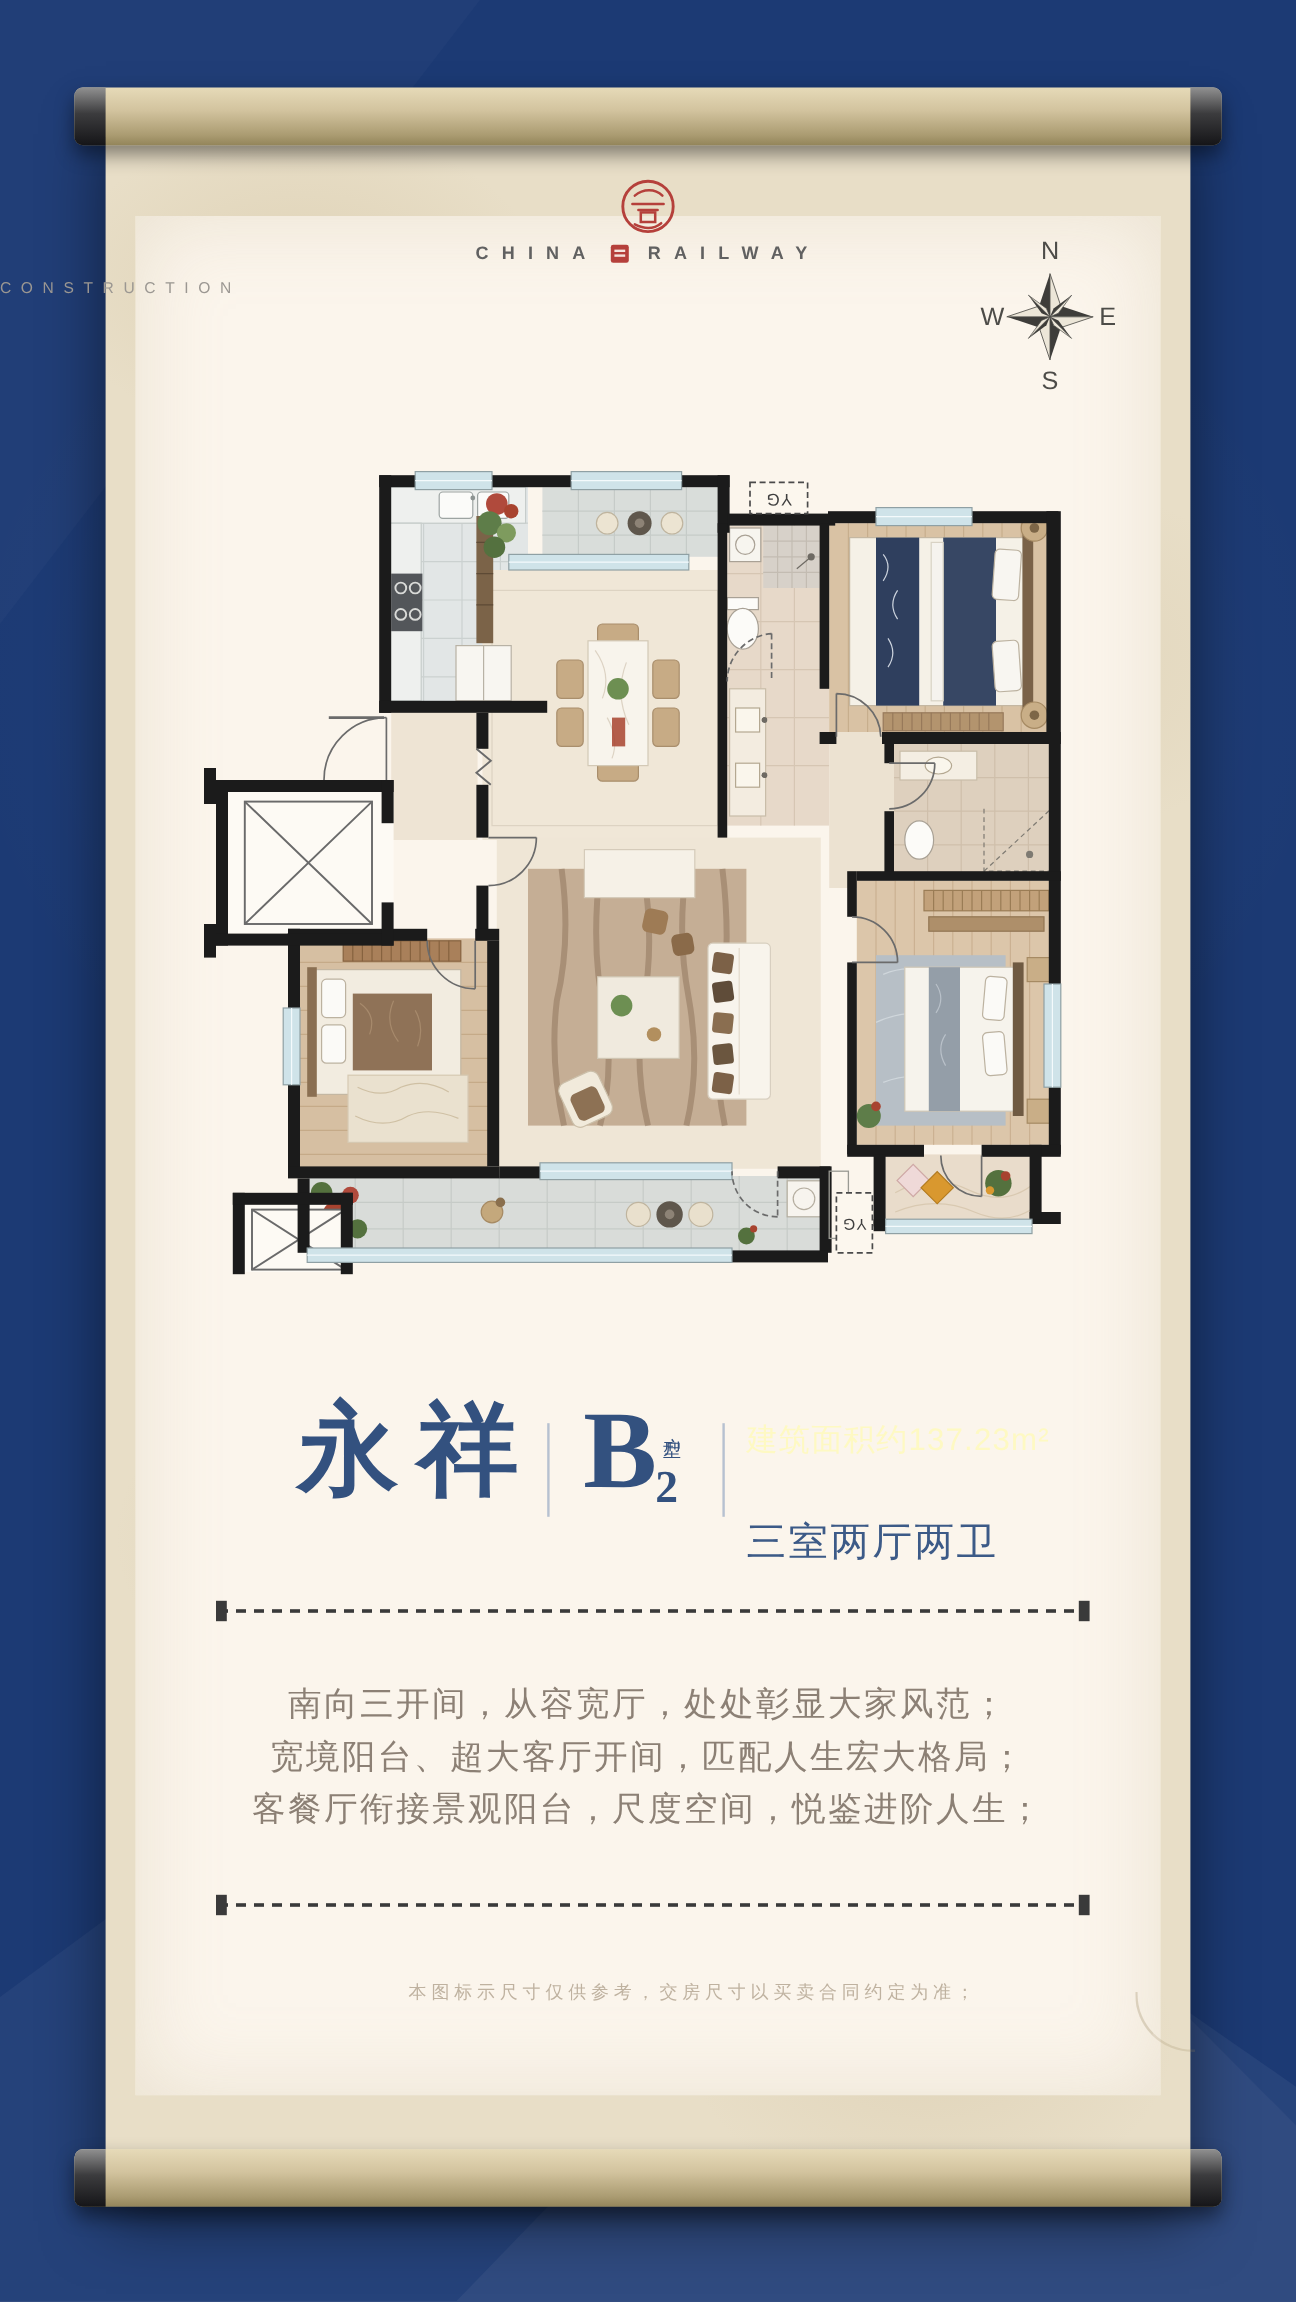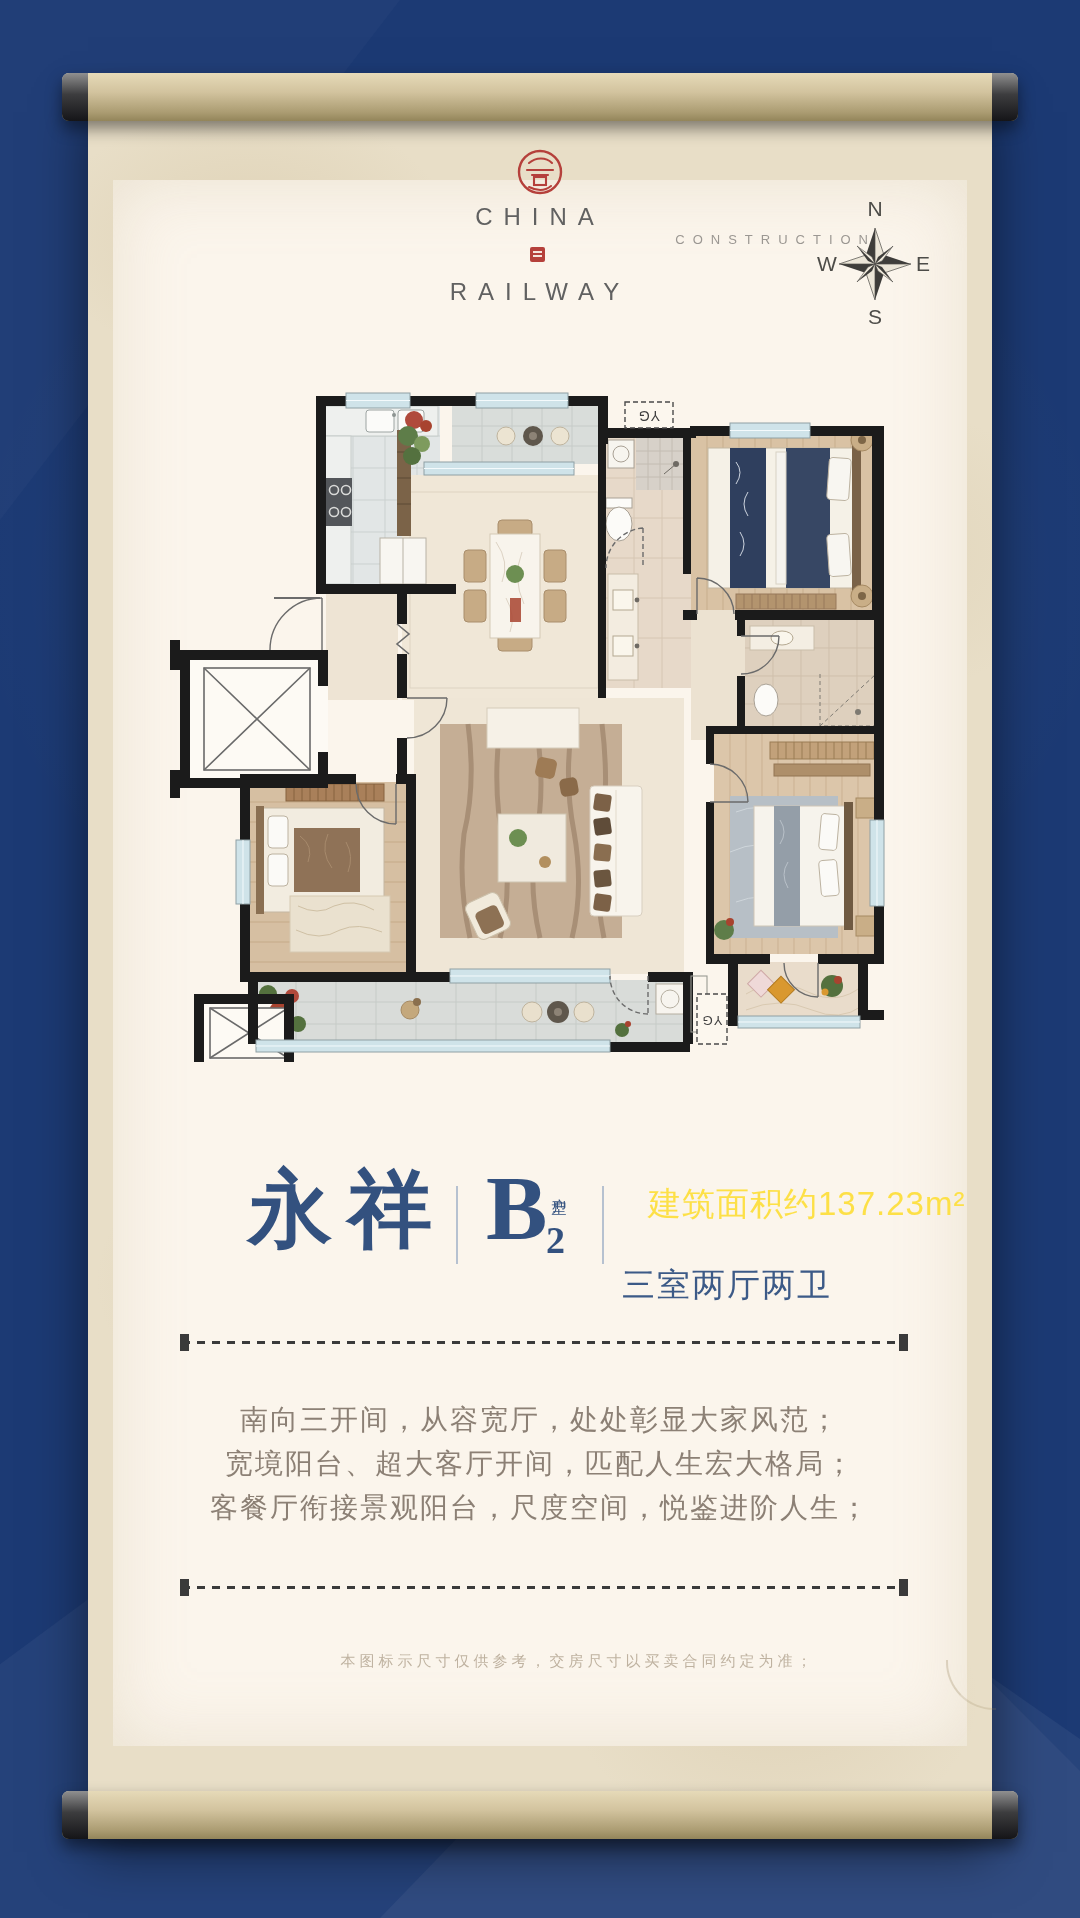--- a/index.html
+++ b/index.html
@@ -33,38 +33,38 @@
   .roller{left:62px;width:956px;height:48px;border-radius:7px;
     background:linear-gradient(180deg,#e6dab8 0%,#d2c39e 40%,#ab9c72 82%,#93855a 100%);
     box-shadow:0 8px 16px rgba(0,0,0,.45);}
   .roller-top{top:73px;} .roller-bottom{top:1791px;}
   .cap{top:0;width:26px;height:48px;background:linear-gradient(180deg,#909090,#3c3c3e 45%,#151518);}
   .cap-left{left:0;border-radius:7px 0 0 7px;}
   .cap-right{right:0;border-radius:0 7px 7px 0;}
   
   .seal{left:514px;top:146px;width:52px;height:52px;}
   .brand-line{left:0;top:203px;width:1080px;display:flex;justify-content:center;align-items:center;gap:16px;
-    color:#616161;font-size:24px;letter-spacing:11px;font-weight:400;flex-direction:column;}
+    color:#616161;font-size:15px;letter-spacing:11px;font-weight:700;}
   .brand-sq{width:15px;height:15px;background:#b5403b;border-radius:2px;position:relative;flex:0 0 auto;margin-left:-6px;}
   .brand-sq::before{content:"";position:absolute;left:3px;top:4px;width:9px;height:2px;background:#f4e4dd;}
   .brand-sq::after{content:"";position:absolute;left:3px;top:8px;width:9px;height:2px;background:#f4e4dd;}
-  .brand-sub{left:0;top:232px;width:876px;text-align:right;color:#9b9792;font-size:13px;letter-spacing:8px;}
+  .brand-sub{left:0;top:232px;width:876px;text-align:left;color:#9b9792;font-size:13px;letter-spacing:8px;}
   .compass{left:813px;top:192px;}
   
   .t-name{left:248px;top:1168px;font-family:"Liberation Serif",serif;font-weight:700;
     font-size:84px;letter-spacing:16px;color:#33517f;line-height:1;}
   .t-div{top:1186px;width:2px;height:78px;background:#b6c1d0;}
   .t-div1{left:456px;} .t-div2{left:602px;}
   .t-letter{left:486px;top:1162px;font-family:"Liberation Serif",serif;font-weight:700;
     font-size:92px;color:#33517f;line-height:1;}
   .t-tag{left:549px;top:1186px;color:#33517f;font-size:15px;letter-spacing:2px;
     writing-mode:vertical-rl;}
   .t-num{left:546px;top:1218px;font-family:"Liberation Serif",serif;font-weight:700;
     font-size:38px;color:#33517f;}
-  .t-area{left:622px;top:1182px;font-size:33px;color:#fde047;letter-spacing:1px;margin-left:26px;}
+  .t-area{left:622px;top:1182px;font-size:26px;color:#fef9c3;letter-spacing:1px;}
   .t-rooms{left:622px;top:1226px;font-size:33px;color:#3c5a87;letter-spacing:2px;margin-top:37px;}
   
   .dash{left:182px;width:724px;height:3px;
     background:repeating-linear-gradient(90deg,#3a3a3a 0 8px,transparent 8px 15px);}
   .dash1{top:1341px;} .dash2{top:1586px;}
   .dash .end{position:absolute;top:-7px;width:9px;height:17px;background:#3a3a3a;}
   .dash .end-l{left:-2px;} .dash .end-r{right:-2px;}
   
   .mkt{left:113px;top:1398px;width:854px;text-align:center;color:#8c8075;
     font-size:28px;letter-spacing:2px;line-height:44px;}

